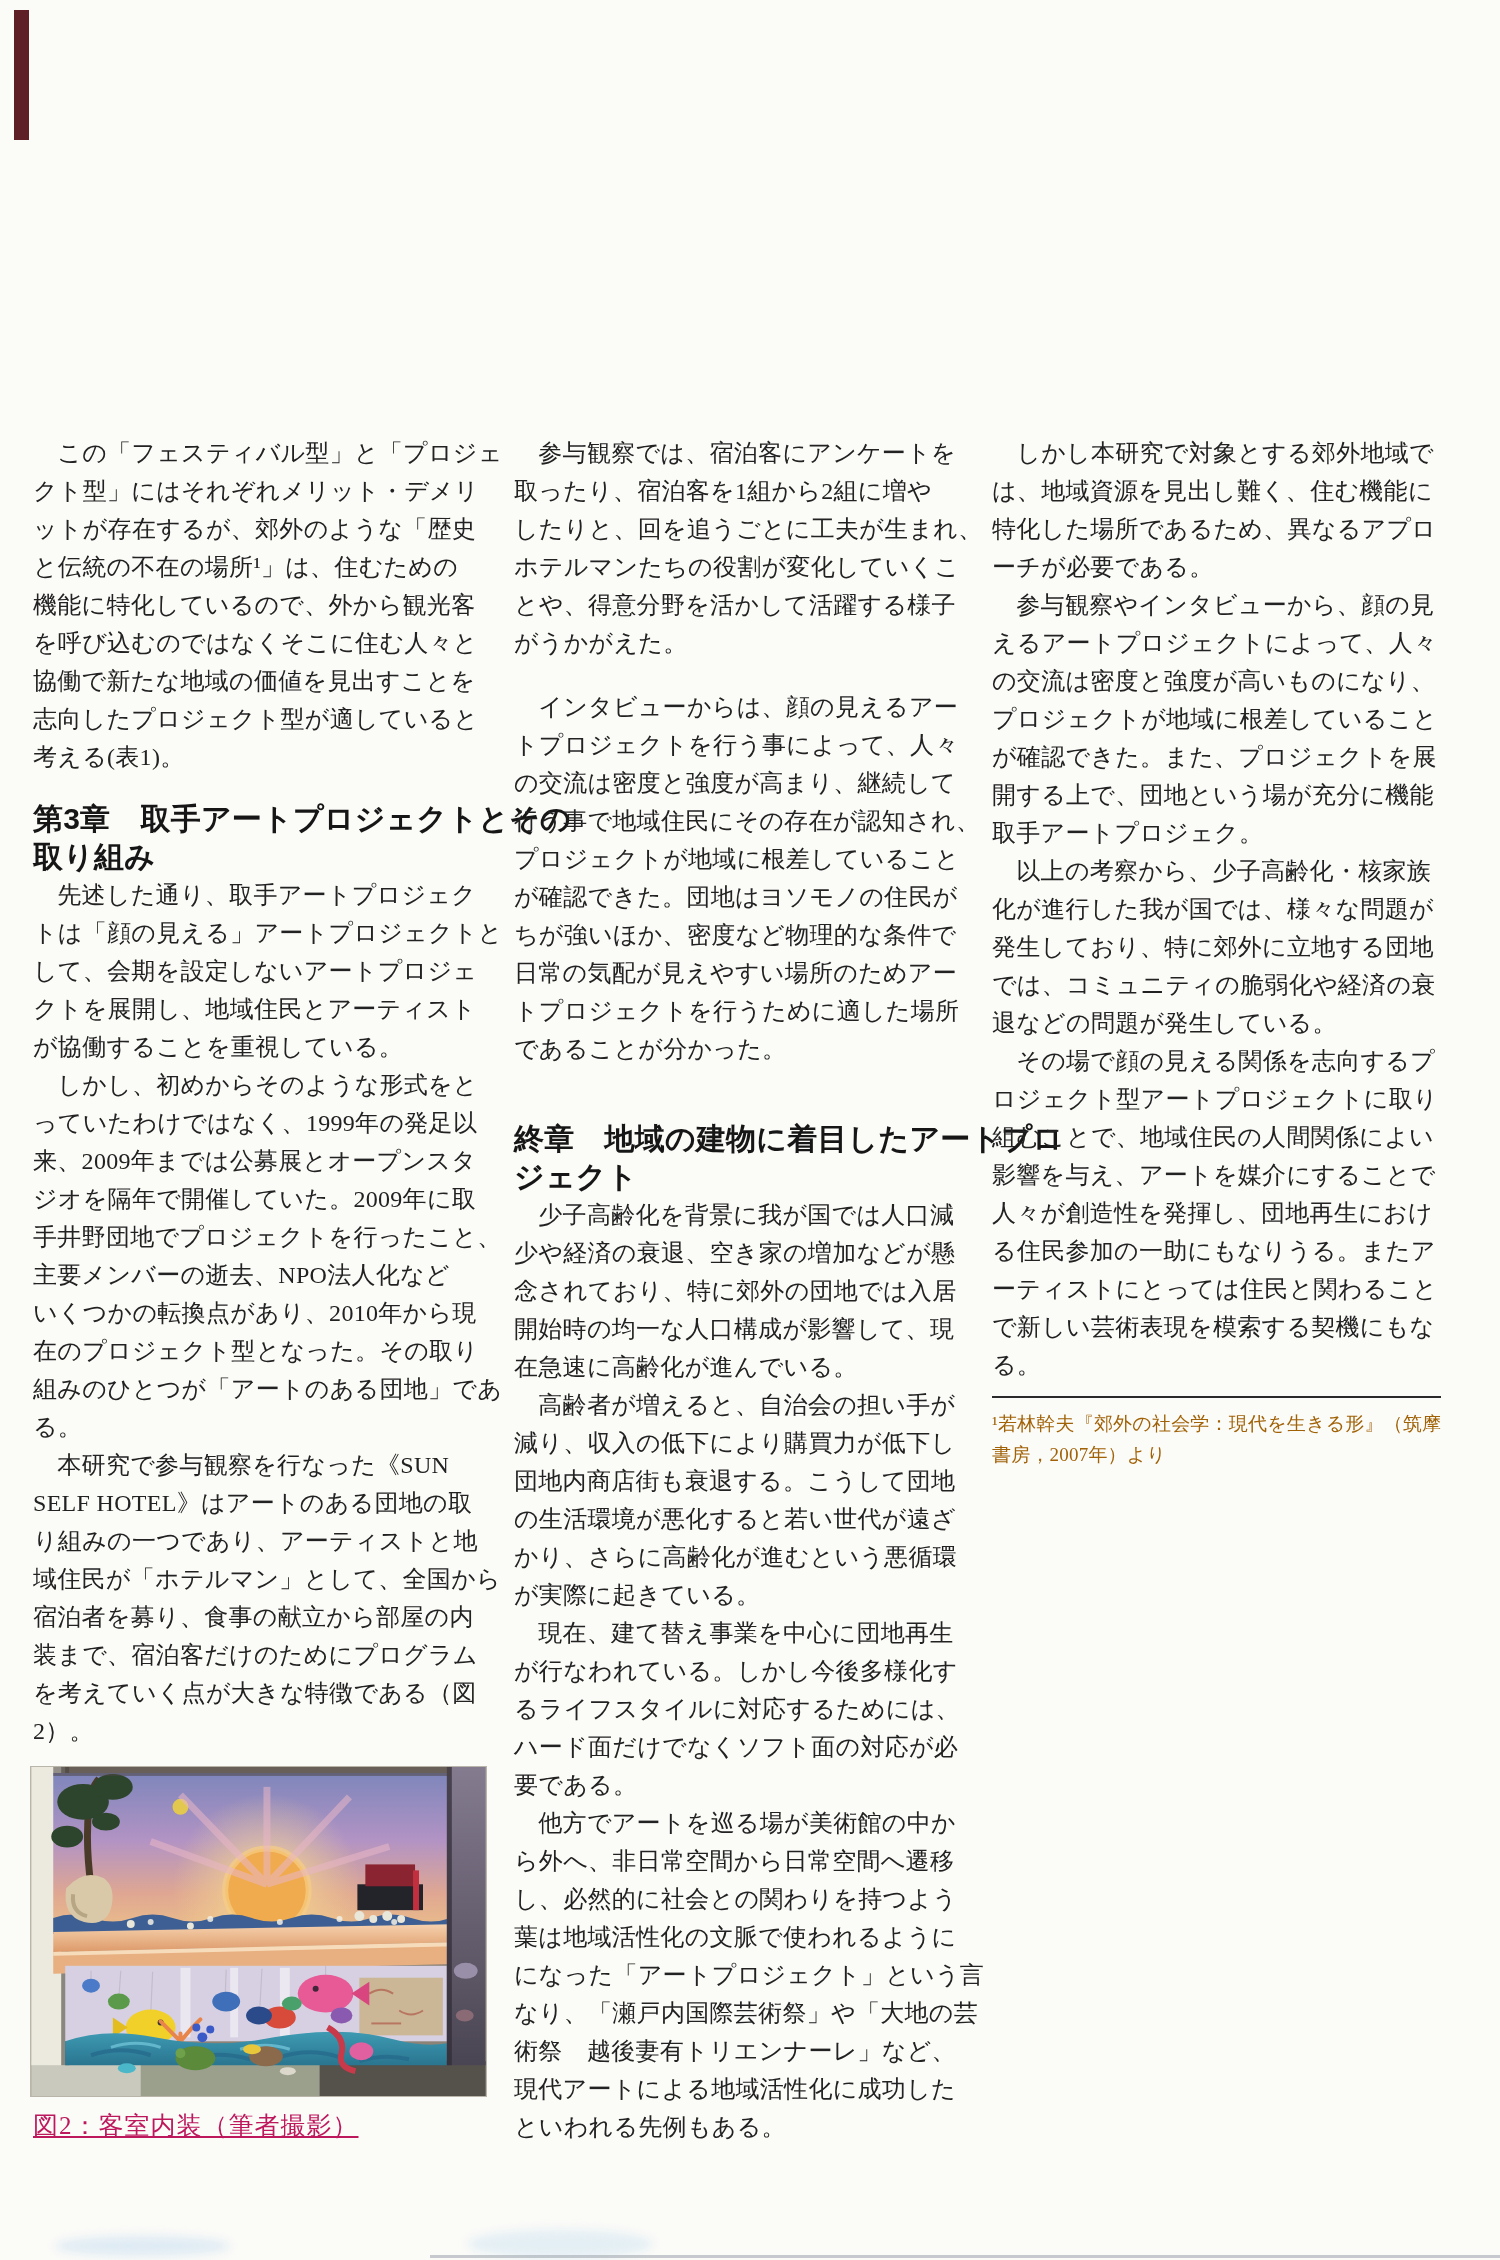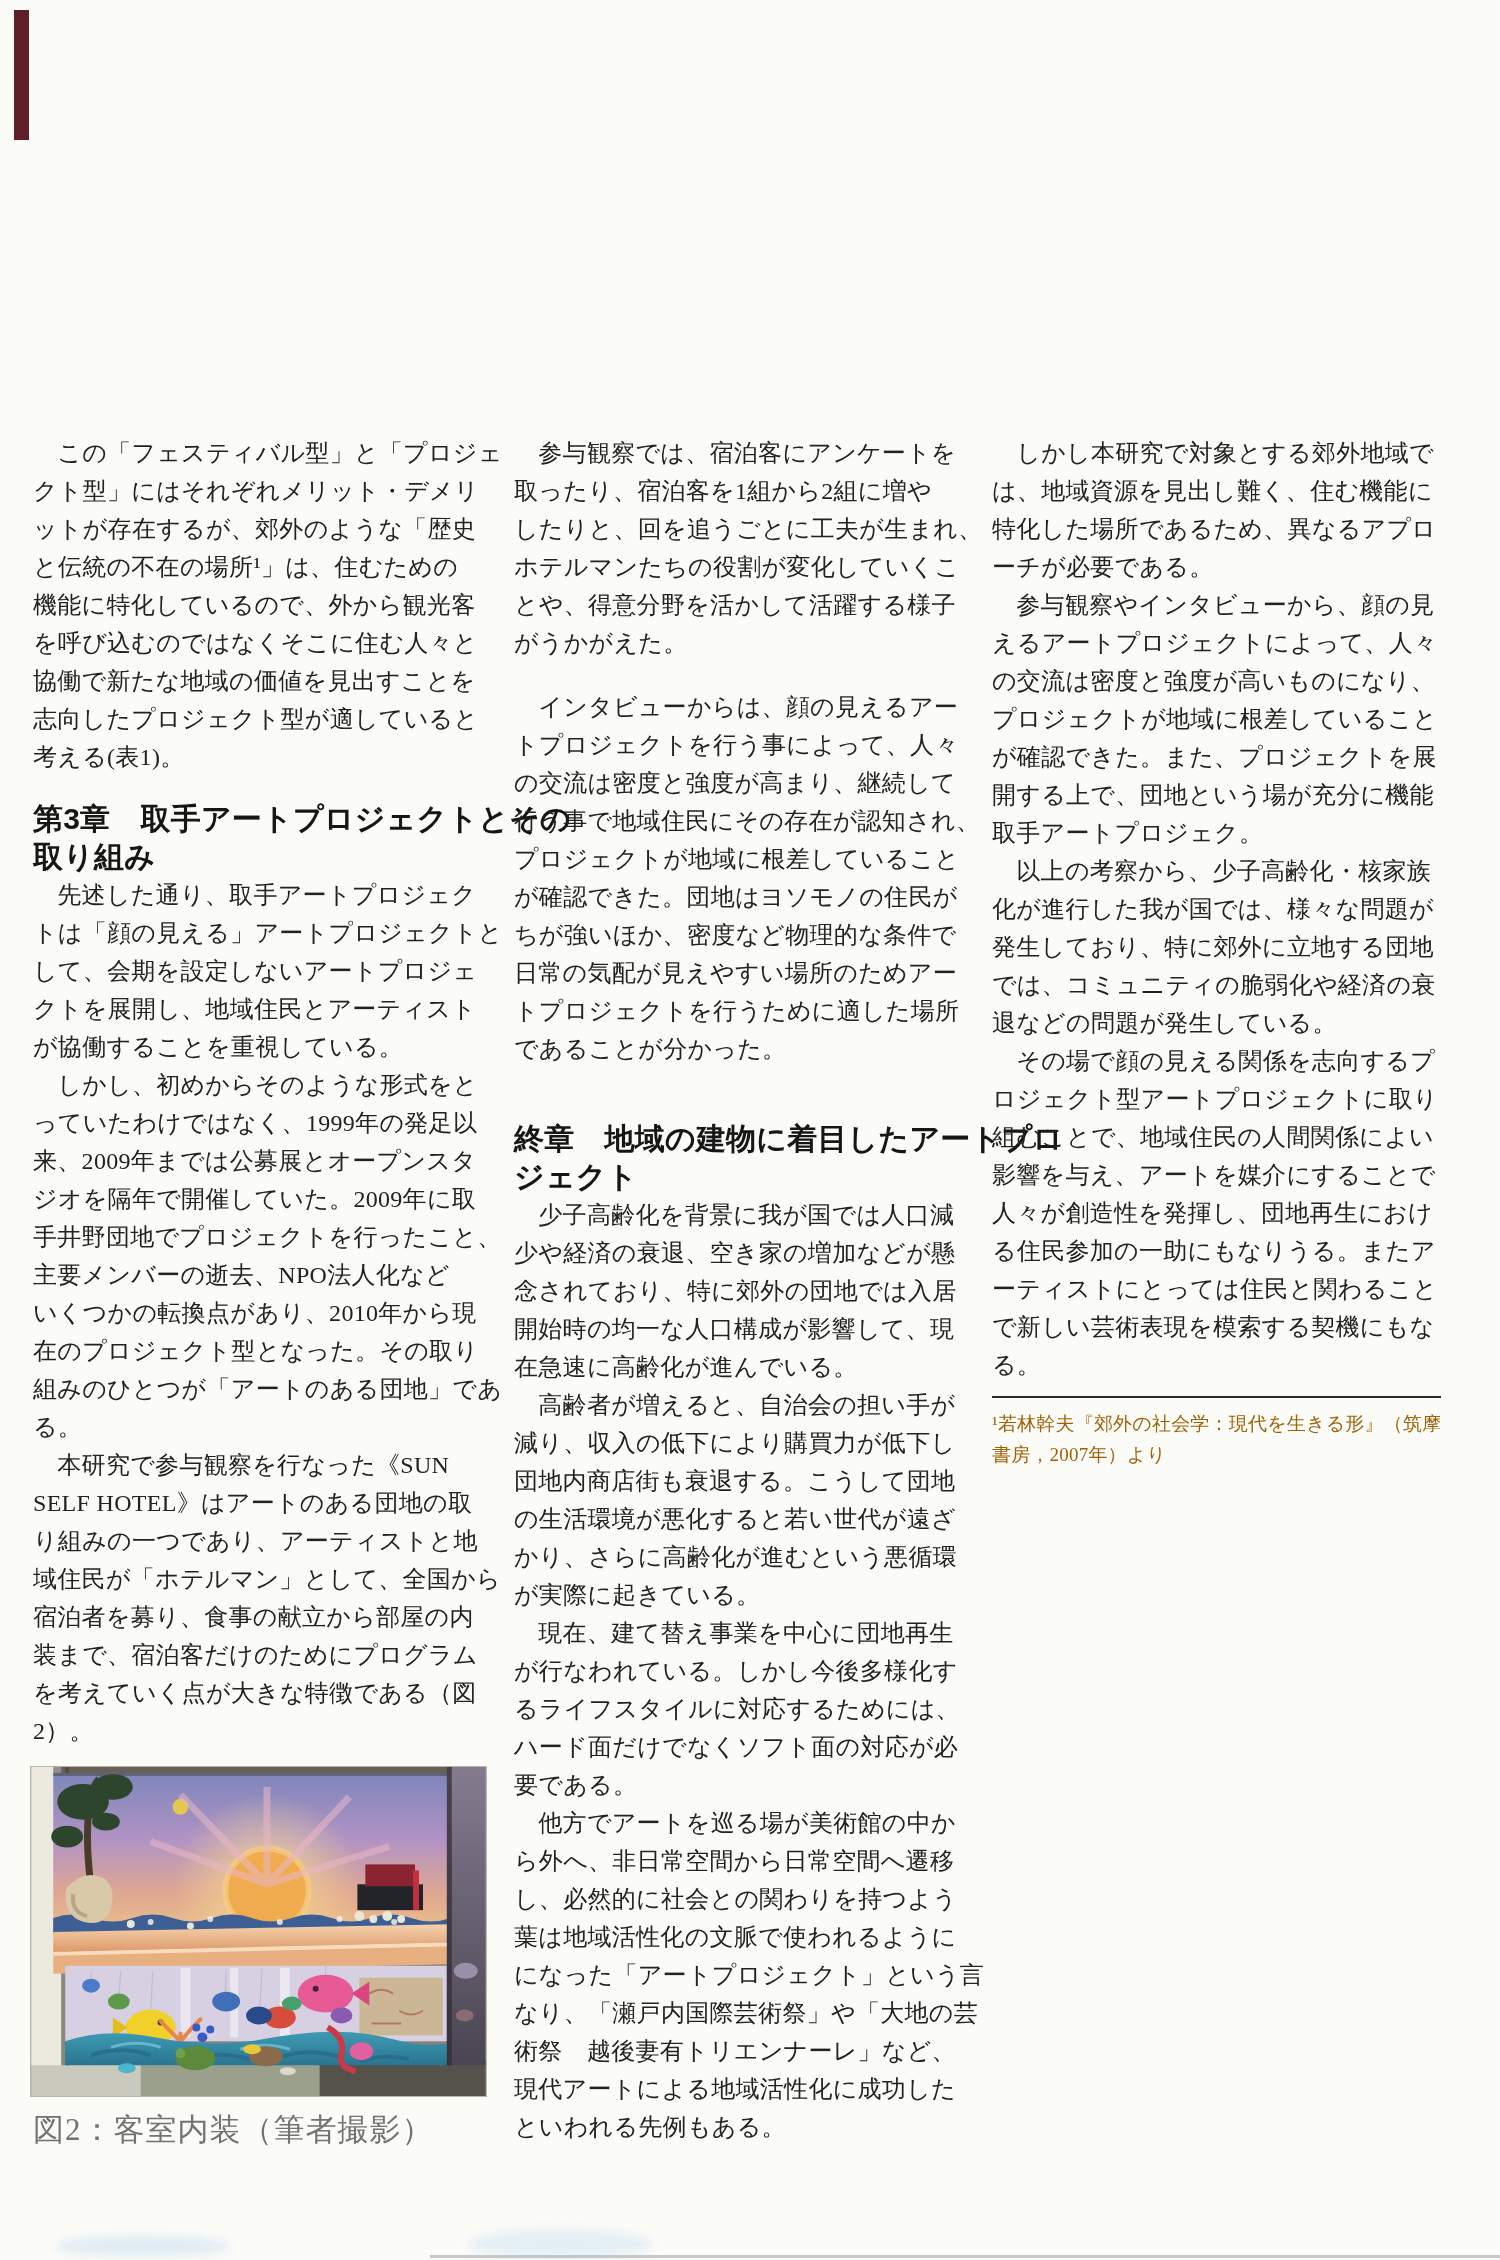--- a/index.html
+++ b/index.html
@@ -24,21 +24,21 @@
     font-family:"Liberation Sans","DejaVu Sans",sans-serif;
     font-weight:600;font-size:30px;color:#161616;letter-spacing:0.2px;
   }
   .line.g24{height:24px;}
   .line.g26{height:26px;}
   .line.g52{height:52px;}
   figure{margin:16px 0 0 -3px;padding:0;width:457px;}
   .photo-frame{display:block;border:1px solid #b9b5ab;box-sizing:border-box;}
   figcaption{
     margin-top:12px;margin-left:3px;
-    font-size:31px;letter-spacing:1px;color:#737373;
+    font-size:25px;letter-spacing:1px;color:#be185d;text-decoration:underline;
   }
   .footnote{margin-top:12px;width:449px;}
   .fnrule{border:none;border-top:2.5px solid #2a2a2a;width:449px;margin:0 0 10px 0;}
   .fnline{font-size:19px;line-height:31px;letter-spacing:0.2px;color:#a16207;white-space:nowrap;}
   .edge-mark{
     position:absolute;left:14px;top:10px;width:15px;height:130px;
     background:#5f1f26;
   }
   .bottom-line{
     position:absolute;left:430px;top:2255px;width:1070px;height:3px;

